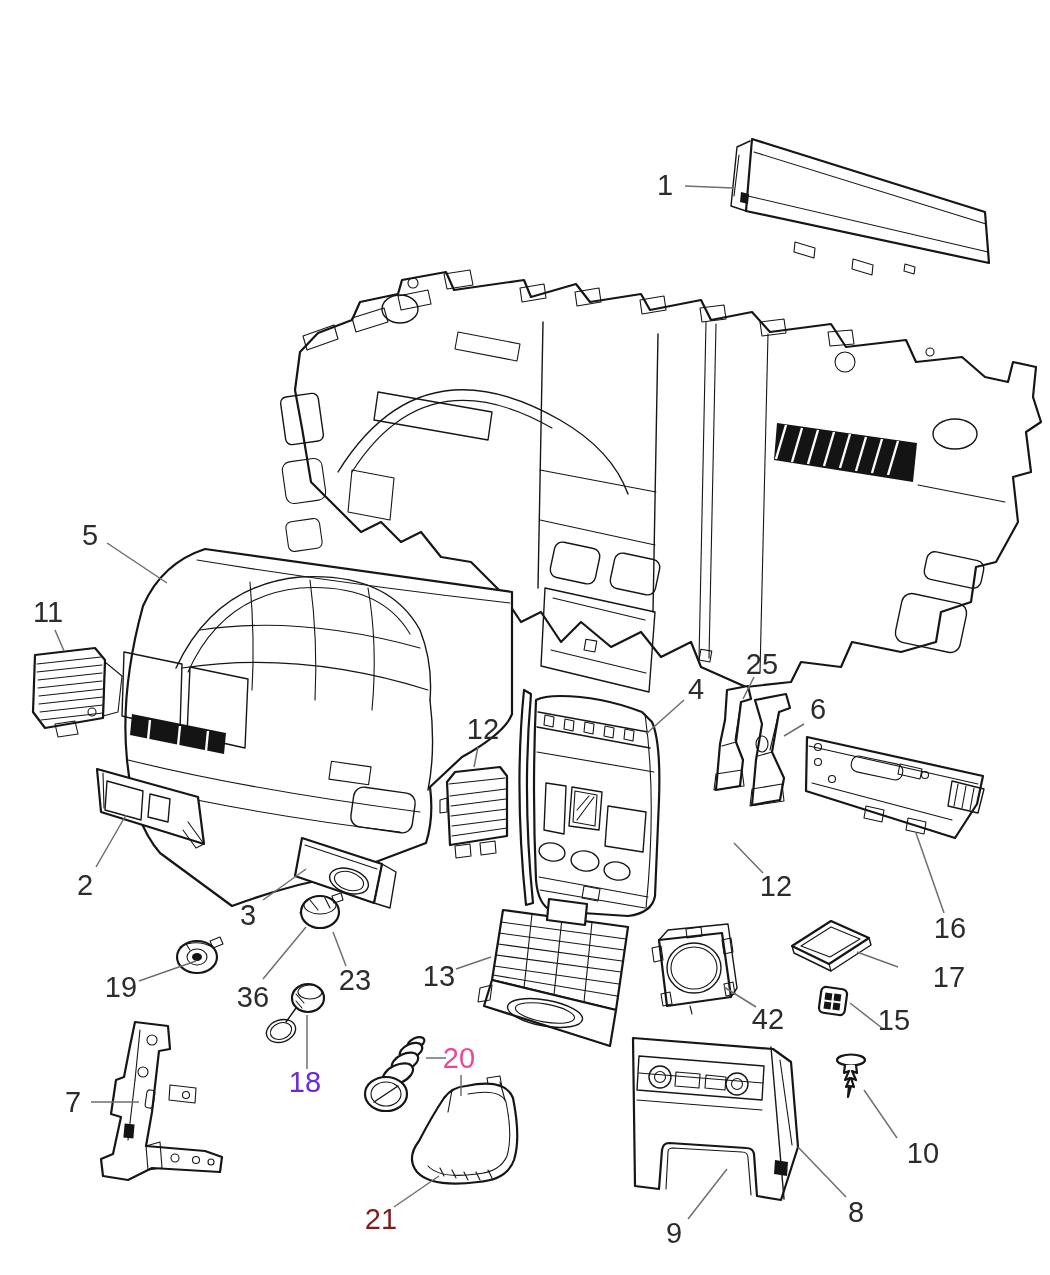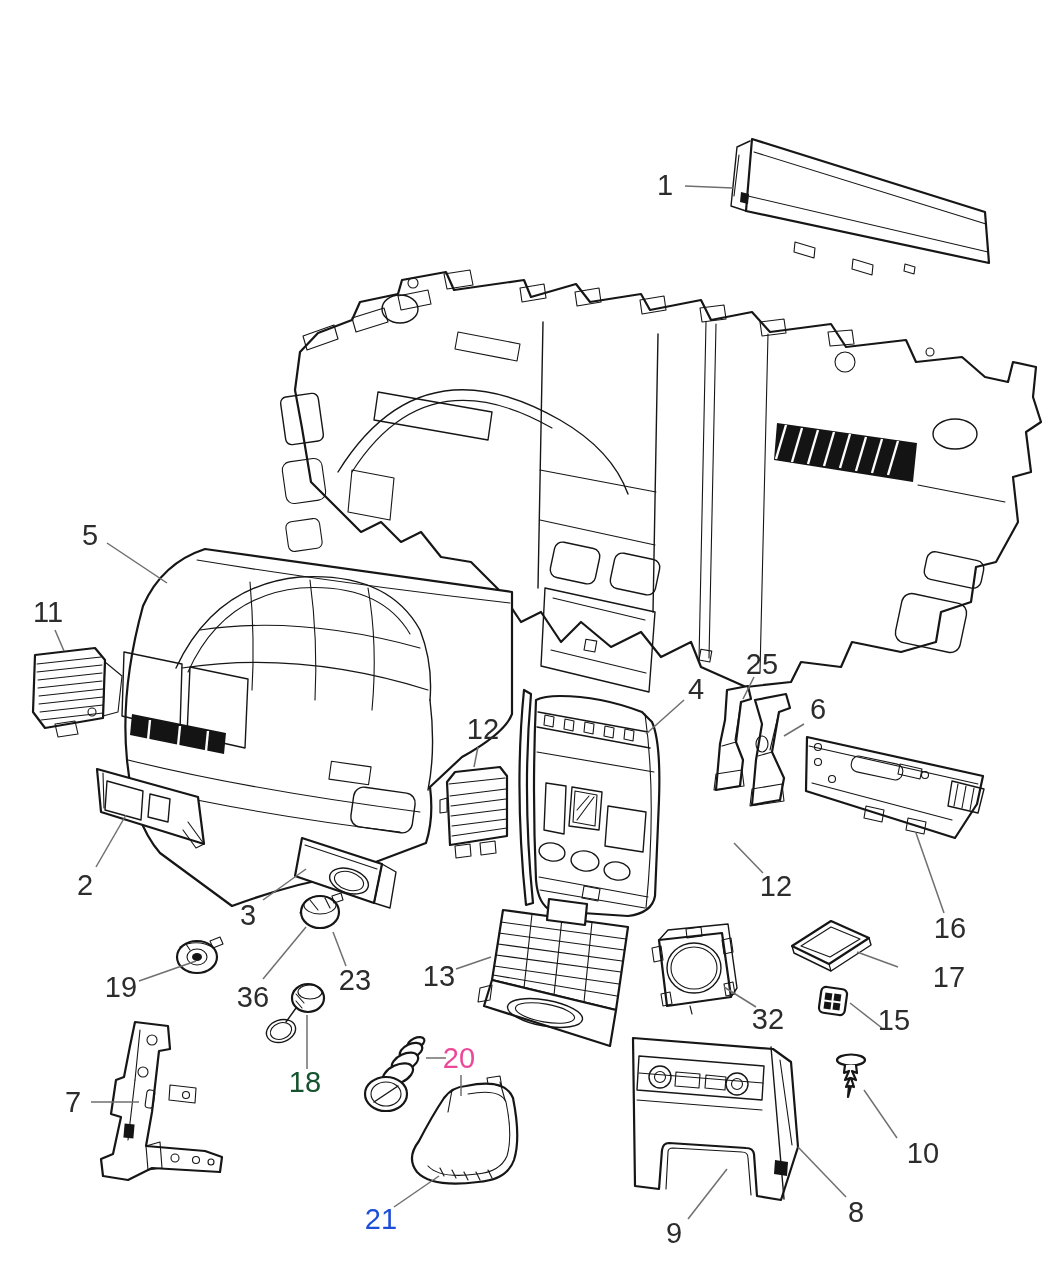--- a/index.html
+++ b/index.html
@@ -413,23 +413,23 @@
       <span class="callout" style="left: 856px; top: 1212px; color: rgb(44, 44, 44);">8</span>
       <span class="callout" style="left: 674px; top: 1233px; color: rgb(44, 44, 44);">9</span>
       <span class="callout" style="left: 923px; top: 1153px; color: rgb(44, 44, 44);">10</span>
       <span class="callout" style="left: 48px; top: 612px; color: rgb(44, 44, 44);">11</span>
       <span class="callout" style="left: 483px; top: 729px; color: rgb(44, 44, 44);">12</span>
       <span class="callout" style="left: 776px; top: 886px; color: rgb(44, 44, 44);">12</span>
       <span class="callout" style="left: 439px; top: 976px; color: rgb(44, 44, 44);">13</span>
       <span class="callout" style="left: 894px; top: 1020px; color: rgb(44, 44, 44);">15</span>
       <span class="callout" style="left: 950px; top: 928px; color: rgb(44, 44, 44);">16</span>
       <span class="callout" style="left: 911px; top: 977px; color: rgb(44, 44, 44); margin-left: 38px;">17</span>
-      <span class="callout" style="left: 305px; top: 1082px; color: #14532d;">18</span>
+      <span class="callout" style="left: 305px; top: 1082px; color: #6d28d9;">18</span>
       <span class="callout" style="left: 121px; top: 987px; color: rgb(44, 44, 44);">19</span>
       <span class="callout" style="left: 459px; top: 1058px; color: #ec4899; text-align: center;">20</span>
-      <span class="callout" style="left: 381px; top: 1219px; color: #1d4ed8; text-align: center;">21</span>
+      <span class="callout" style="left: 381px; top: 1219px; color: #7f1d1d; text-align: center;">21</span>
       <span class="callout" style="left: 253px; top: 997px; color: rgb(44, 44, 44);">36</span>
       <span class="callout" style="left: 355px; top: 980px; color: rgb(44, 44, 44);">23</span>
-      <span class="callout" style="left: 768px; top: 1019px; color: rgb(44, 44, 44);">32</span>
+      <span class="callout" style="left: 768px; top: 1019px; color: rgb(44, 44, 44);">42</span>
       <span class="callout" style="left: 762px; top: 664px; color: rgb(44, 44, 44);">25</span>
     </div>
 
 </div>
 
 </body></html>

